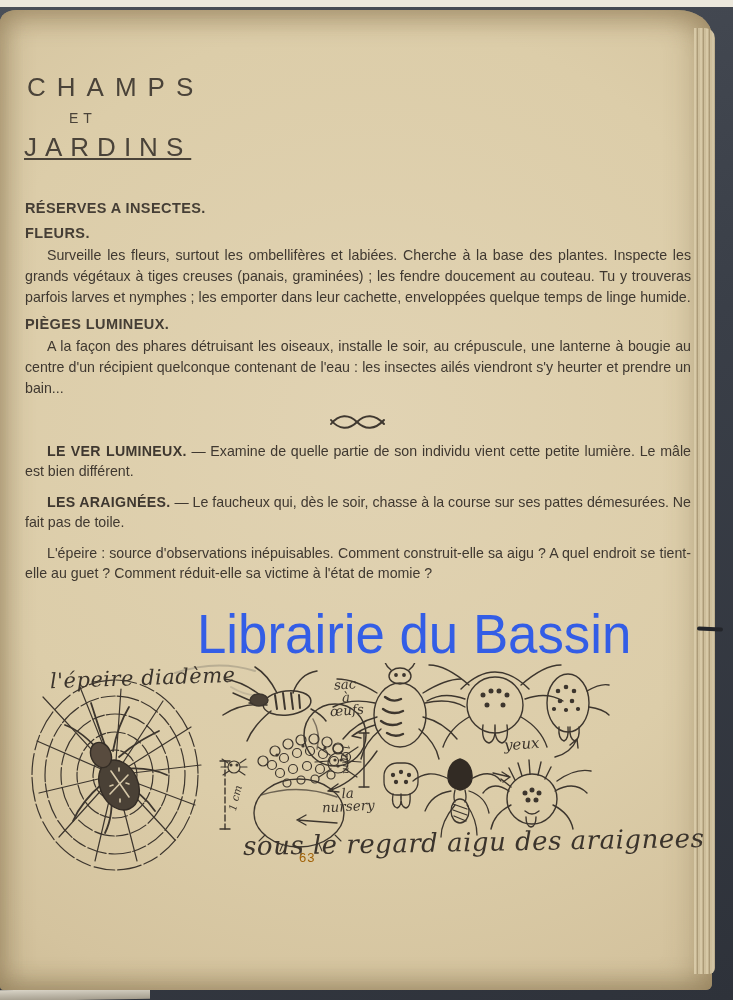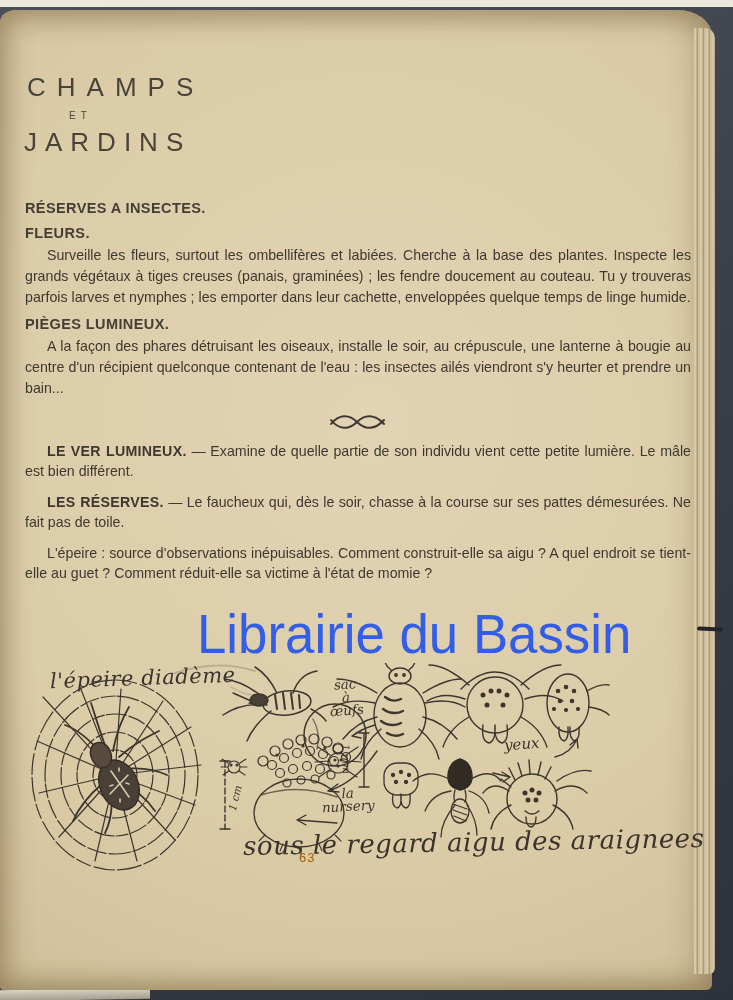--- a/index.html
+++ b/index.html
@@ -23,22 +23,22 @@
   }
   .fore-edge{
     position:absolute;left:694px;top:28px;width:21px;height:946px;z-index:3;
     background:repeating-linear-gradient(90deg,#d9cba9 0 2px,#c4b491 2px 3px,#ab9a77 3px 4px,#cfc09d 4px 6px);
     border-radius:0 10px 6px 0;opacity:.95;
   }
   .edge-dash{position:absolute;left:697px;top:627px;width:26px;height:4px;background:#23252a;
     transform:rotate(2deg);border-radius:2px;z-index:6;}
   .title-block{position:absolute;left:16px;top:72px;width:662px;text-align:left;z-index:4;}
   .title-main{font-size:26px;font-weight:400;letter-spacing:11px;color:#4a4339;text-indent:11px;}
-  .title-et{font-size:10px;font-weight:400;letter-spacing:5px;color:#4a4339;margin-top:7px;text-indent:5px;padding-left:48px;}
-  .title-main2{font-size:26px;font-weight:400;letter-spacing:8px;color:#4a4339;margin-top:6px;text-indent:8px;}
+  .title-et{font-size:14px;font-weight:400;letter-spacing:5px;color:#4a4339;margin-top:7px;text-indent:5px;padding-left:48px;}
+  .title-main2{font-size:26px;font-weight:400;letter-spacing:8px;color:#4a4339;margin-top:6px;text-indent:8px;text-decoration:underline;}
 
   .main-text{position:absolute;left:25px;top:184px;width:666px;z-index:4;margin-top:8px;}
   .main-text h3{font-size:14.5px;font-weight:700;letter-spacing:.4px;color:#453e35;margin:7px 0 3px 0;line-height:18px;}
   .main-text p{font-size:14.2px;line-height:21px;margin:0;text-align:justify;text-indent:22px;color:#3f3830;}
   .main-text p + p{margin-top:1px;}
   .entry{margin-top:11px !important;line-height:20px !important;}
   .entry b{font-weight:700;letter-spacing:.3px;}
   .divider{display:block;margin:13px auto 2px auto;}
 
   .handw{font-family:"DejaVu Serif",serif;font-style:italic;color:#3b342c;position:absolute;z-index:4;}
@@ -85,21 +85,21 @@
   <p>A la façon des phares détruisant les oiseaux, installe le soir, au crépuscule, une lanterne à bougie au centre d'un récipient quelconque contenant de l'eau : les insectes ailés viendront s'y heurter et prendre un bain...</p>
 
   <svg class="divider" width="62" height="18" viewBox="0 0 62 18">
     <g stroke="#3f3830" stroke-width="2" fill="none" stroke-linecap="round">
       <path d="M4,12 C12,2 22,2 30,10 C38,18 48,18 57,8"></path>
       <path d="M4,8 C12,18 22,18 30,10 C38,2 48,2 57,12"></path>
     </g>
   </svg>
 
   <p class="entry"><b>LE VER LUMINEUX.</b><span> — Examine de quelle partie de son individu vient cette petite lumière. Le mâle est bien différent.</span></p>
-  <p class="entry"><b>LES RÉSERVES.</b><span> — Le faucheux qui, dès le soir, chasse à la course sur ses pattes démesurées. Ne fait pas de toile.</span></p>
+  <p class="entry"><b>LES ARAIGNÉES.</b><span> — Le faucheux qui, dès le soir, chasse à la course sur ses pattes démesurées. Ne fait pas de toile.</span></p>
   <p class="entry"><b></b><span>L'épeire : source d'observations inépuisables. Comment construit-elle sa aigu ? A quel endroit se tient-elle au guet ? Comment réduit-elle sa victime à l'état de momie ?</span></p>
 </div>
 
 <svg class="illu" width="660" height="212" viewBox="0 0 660 212">
   <g stroke="#3d362e" stroke-width="1.4" fill="none" stroke-linecap="round">
 
     <path d="M150,10 Q192,-4 230,8" stroke="#8c8476" opacity=".45" stroke-width="2"></path>
     <path d="M206,24 q16,10 32,8" stroke="#8c8476" opacity=".3" stroke-width="2"></path>
 
     <path d="M208,30 L233,41 M233,41 l-9,-1 M233,41 l-4,-8"></path>

